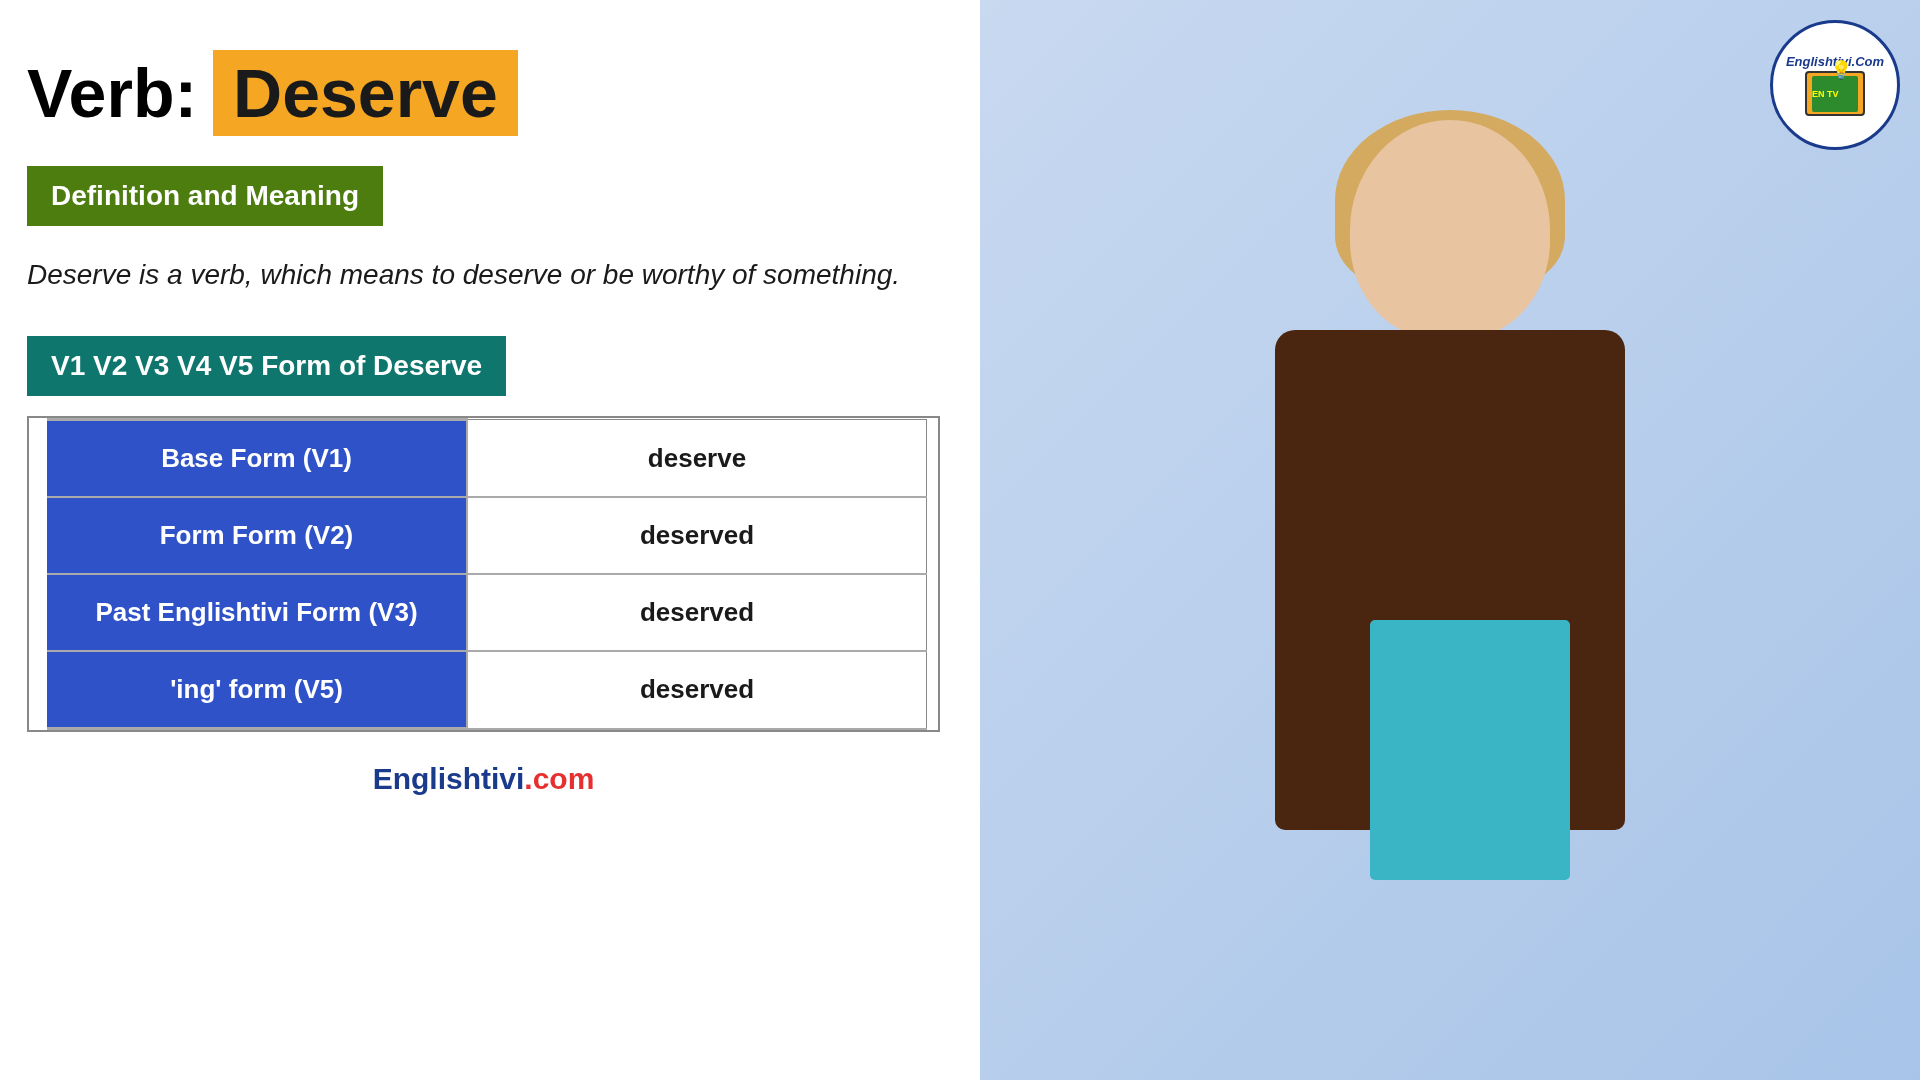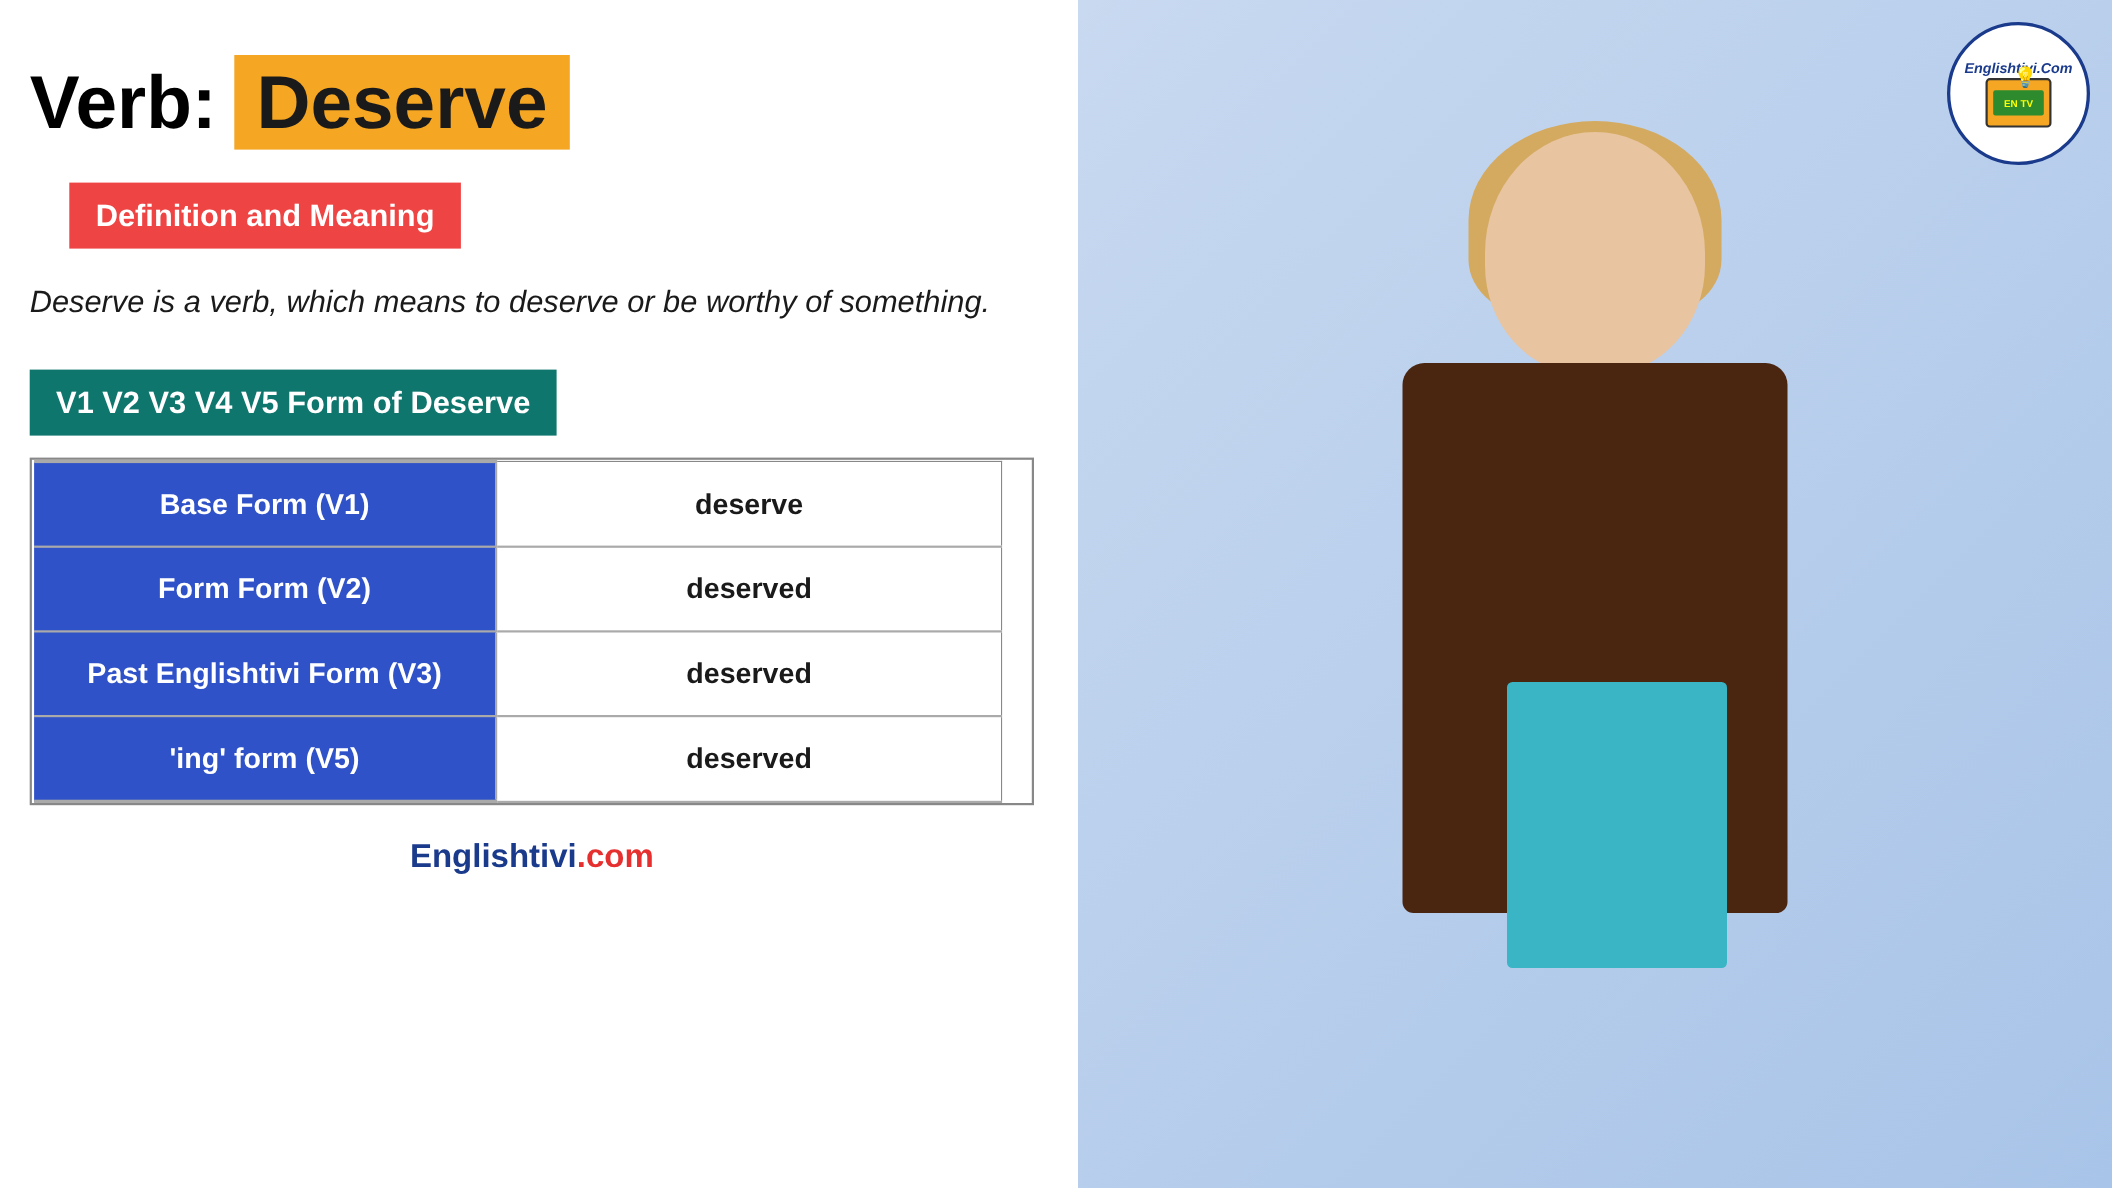--- a/index.html
+++ b/index.html
@@ -73,26 +73,25 @@
       border-radius: 4px;
       border: 2px solid #333;
       display: flex;
       align-items: center;
       justify-content: center;
       position: relative;
     }
 
     .logo-tv-screen {
       width: 46px;
-      height: 23px;
+      height: 36px;
       background: #2d8a2d;
       border-radius: 2px;
       display: flex;
       align-items: center;
-      justify-content: center;
     }
 
     .logo-tv-screen span {
       font-size: 9px;
       font-weight: bold;
       color: #ffff00;
     }
 
     .logo-bulb {
       position: absolute;
@@ -122,29 +121,28 @@
       font-weight: 700;
       color: #1a1a1a;
       font-family: Arial, sans-serif;
       background: #f5a623;
       padding: 4px 20px;
       margin-left: 16px;
     }
 
     
     .definition-badge {
-      background: #ef4444;
+      background: #4d7c0f;
       color: #ffffff;
       font-size: 28px;
       font-weight: 800;
       padding: 14px 24px;
       display: inline-block;
       margin-bottom: 28px;
       width: fit-content;
-      margin-left: 36px;
     }
 
     
     .definition-text {
       font-size: 28px;
       color: #1a1a1a;
       line-height: 1.5;
       margin-bottom: 40px;
       font-family: Arial, sans-serif;
       font-style: italic;
@@ -159,21 +157,21 @@
       padding: 14px 24px;
       display: inline-block;
       margin-bottom: 20px;
       width: fit-content;
     }
 
     
     .verb-table {
       border-collapse: collapse;
       width: 880px;
-      margin-left: 2px;
+      margin-left: 18px;
     }
 
     .verb-table tr {
       border-bottom: 2px solid #aaaaaa;
     }
 
     .verb-table td {
       padding: 22px 20px;
       font-size: 26px;
       font-weight: 700;

